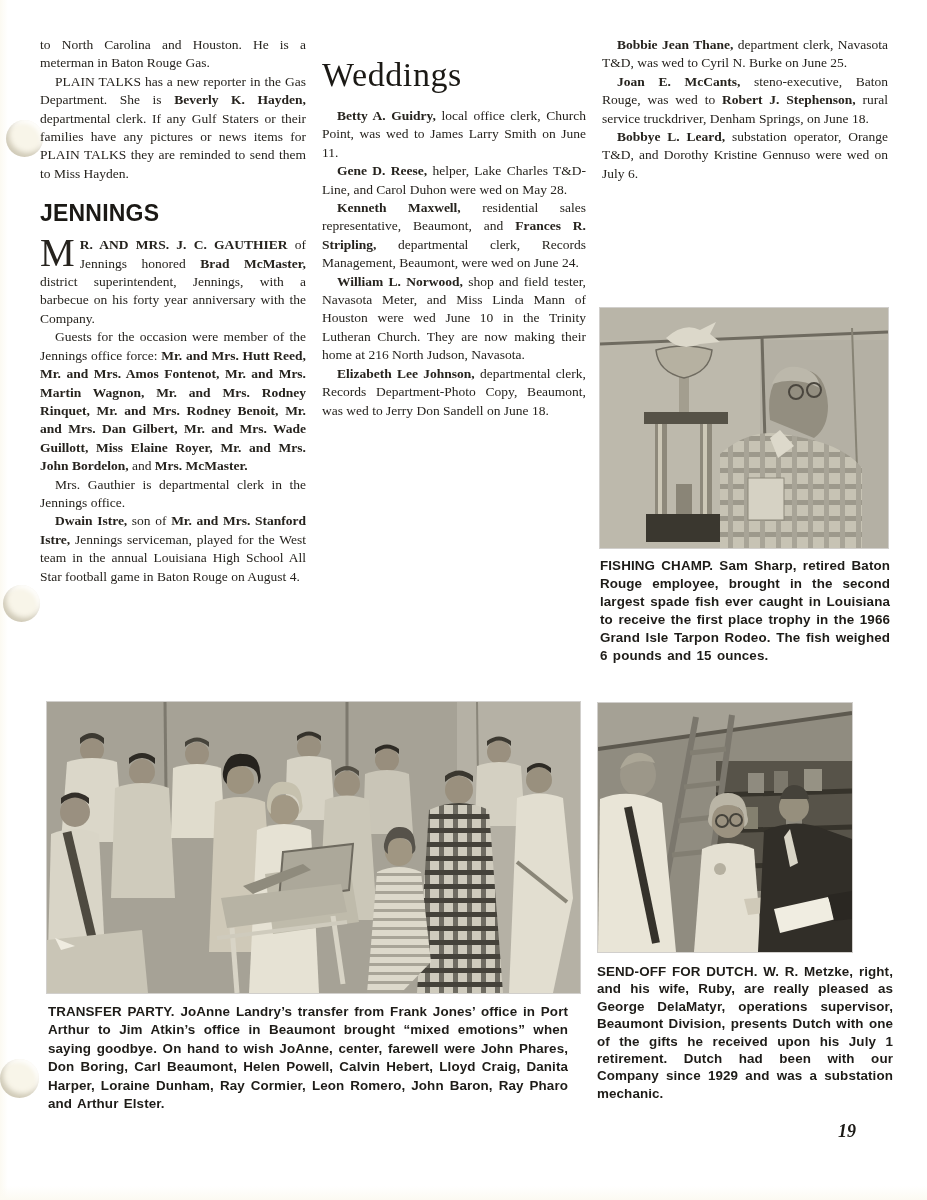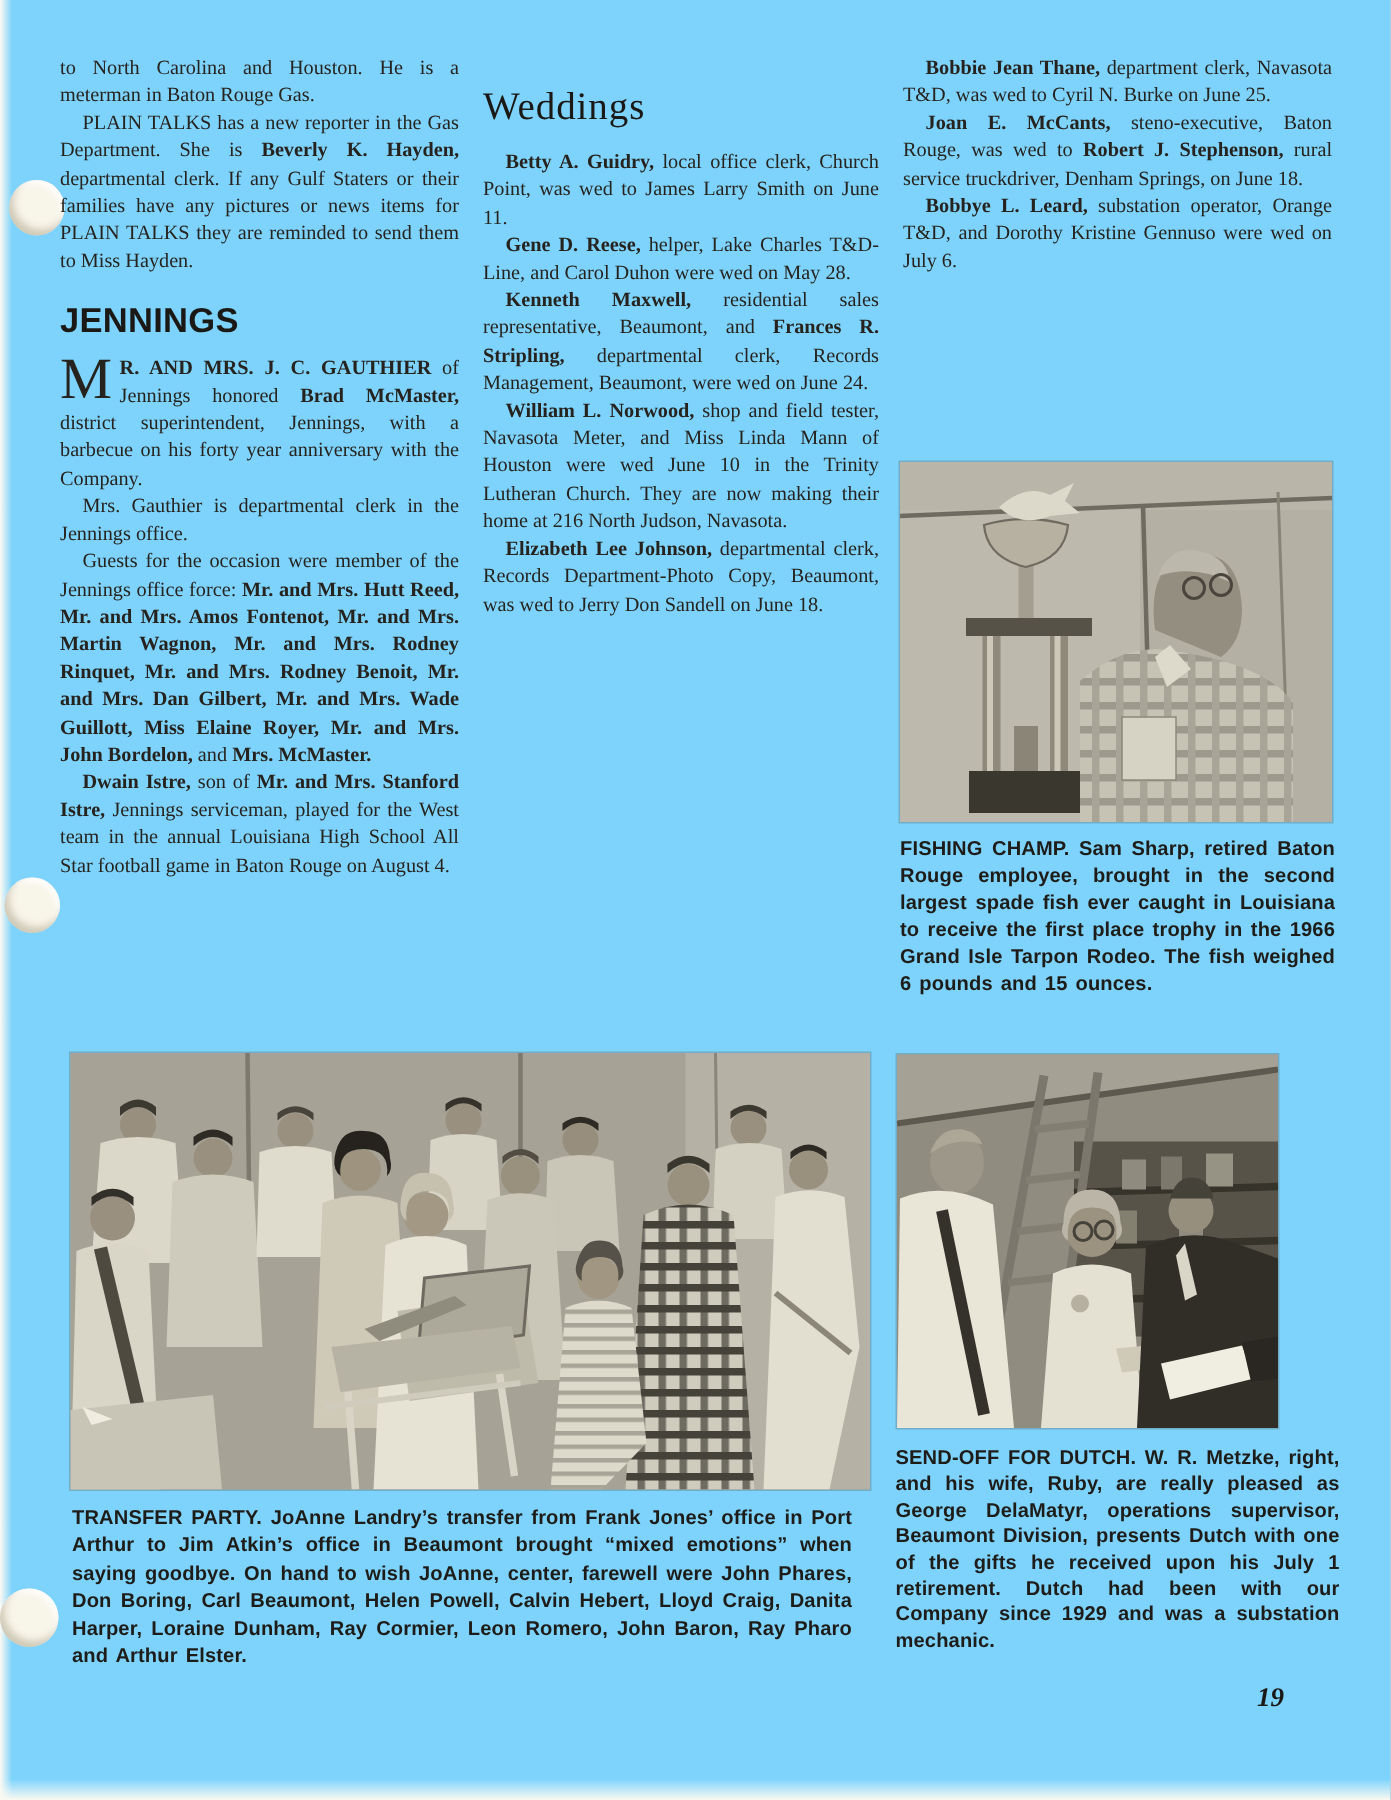--- a/index.html
+++ b/index.html
@@ -1,18 +1,18 @@
 <!DOCTYPE html>
 <html><head>
 <meta charset="utf-8">
 <style>
   html,body { margin:0; padding:0; background:#d8d2c2; }
   .page {
     position:relative; width:927px; height:1200px; margin:0 auto;
-    background:#7dd3fc;
+    background:#ffffff;
     overflow:hidden;
     font-family:"Liberation Serif", serif;
     color:#26231e;
   }
   .edge-left { position:absolute; left:0; top:0; width:8px; height:100%;
     background:linear-gradient(90deg,#fcfaf2,rgba(252,250,242,0)); pointer-events:none; }
   .edge-bottom { position:absolute; left:0; bottom:0; width:100%; height:14px;
     background:linear-gradient(0deg,#fcfaf2,rgba(252,250,242,0)); pointer-events:none; }
   .hole { position:absolute; border-radius:50%; background:#f8f5e9;
     box-shadow: inset 3px -4px 5px rgba(145,135,105,.38), inset -2px 3px 4px rgba(255,255,255,.85); }
@@ -27,21 +27,21 @@
 
   .para { margin:0; font-size:13.5px; line-height:18.4px; text-align:justify; }
   .ind  { text-indent:15px; }
 
   .h-jennings {
     font-family:"Liberation Sans", sans-serif; font-weight:900;
     font-size:23px; letter-spacing:0.2px; margin:17px 0 9px 0; color:#1b1915;
   }
   .h-weddings {
     font-family:"Liberation Serif", serif; font-weight:400;
-    font-size:26px; letter-spacing:0.6px; margin:20px 0 13px 0; color:#1b1915;
+    font-size:34px; letter-spacing:0.6px; margin:20px 0 13px 0; color:#1b1915;
   }
   .dropcap { float:left; font-size:39px; line-height:30px; padding:2px 5px 0 0; }
 
   b { font-weight:bold; }
 
   .photo { position:absolute; background:#aba79b; box-shadow:0 0 0 1px rgba(70,64,52,.25); }
   .photo svg { display:block; width:100%; height:100%; }
   .photo-fishing  { left:600px; top:308px; width:288px; height:240px; }
   .photo-transfer { left:47px;  top:702px; width:533px; height:291px; }
   .photo-sendoff  { left:598px; top:703px; width:254px; height:249px; }
@@ -68,22 +68,22 @@
   <div class="edge-bottom"></div>
   <div class="hole h1"></div>
   <div class="hole h2"></div>
   <div class="hole h3"></div>
 
   <div class="col col-1">
     <p class="para"><span>to North Carolina and Houston. He is a meterman in Baton Rouge Gas.</span></p>
     <p class="para ind"><span>PLAIN TALKS has a new reporter in the Gas Department. She is </span><b>Beverly K. Hayden,</b><span> departmental clerk. If any Gulf Staters or their families have any pictures or news items for PLAIN TALKS they are reminded to send them to Miss Hayden.</span></p>
     <div class="h-jennings">JENNINGS</div>
     <p class="para"><span class="dropcap">M</span><span><b>R. AND MRS. J. C. GAUTHIER</b><span> of Jennings honored </span><b>Brad McMaster,</b><span> district superintendent, Jennings, with a barbecue on his forty year anniversary with the Company.</span></span></p>
+    <p class="para ind"><span>Guests for the occasion were member of the Jennings office force: </span><b>Mr. and Mrs. Hutt Reed, Mr. and Mrs. Amos Fontenot, Mr. and Mrs. Martin Wagnon, Mr. and Mrs. Rodney Rinquet, Mr. and Mrs. Rodney Benoit, Mr. and Mrs. Dan Gilbert, Mr. and Mrs. Wade Guillott, Miss Elaine Royer, Mr. and Mrs. John Bordelon,</b><span> and </span><b>Mrs. McMaster.</b></p>
     <p class="para ind"><span>Mrs. Gauthier is departmental clerk in the Jennings office.</span></p>
-    <p class="para ind"><span>Guests for the occasion were member of the Jennings office force: </span><b>Mr. and Mrs. Hutt Reed, Mr. and Mrs. Amos Fontenot, Mr. and Mrs. Martin Wagnon, Mr. and Mrs. Rodney Rinquet, Mr. and Mrs. Rodney Benoit, Mr. and Mrs. Dan Gilbert, Mr. and Mrs. Wade Guillott, Miss Elaine Royer, Mr. and Mrs. John Bordelon,</b><span> and </span><b>Mrs. McMaster.</b></p>
     <p class="para ind"><b>Dwain Istre,</b><span> son of </span><b>Mr. and Mrs. Stanford Istre,</b><span> Jennings serviceman, played for the West team in the annual Louisiana High School All Star football game in Baton Rouge on August 4.</span></p>
   </div>
 
   <div class="col col-2">
     <div class="h-weddings">Weddings</div>
     <p class="para ind"><b>Betty A. Guidry,</b><span> local office clerk, Church Point, was wed to James Larry Smith on June 11.</span></p>
     <p class="para ind"><b>Gene D. Reese,</b><span> helper, Lake Charles T&amp;D-Line, and Carol Duhon were wed on May 28.</span></p>
     <p class="para ind"><b>Kenneth Maxwell,</b><span> residential sales representative, Beaumont, and </span><b>Frances R. Stripling,</b><span> departmental clerk, Records Management, Beaumont, were wed on June 24.</span></p>
     <p class="para ind"><b>William L. Norwood,</b><span> shop and field tester, Navasota Meter, and Miss Linda Mann of Houston were wed June 10 in the Trinity Lutheran Church. They are now making their home at 216 North Judson, Navasota.</span></p>
     <p class="para ind"><b>Elizabeth Lee Johnson,</b><span> departmental clerk, Records Department-Photo Copy, Beaumont, was wed to Jerry Don Sandell on June 18.</span></p>

